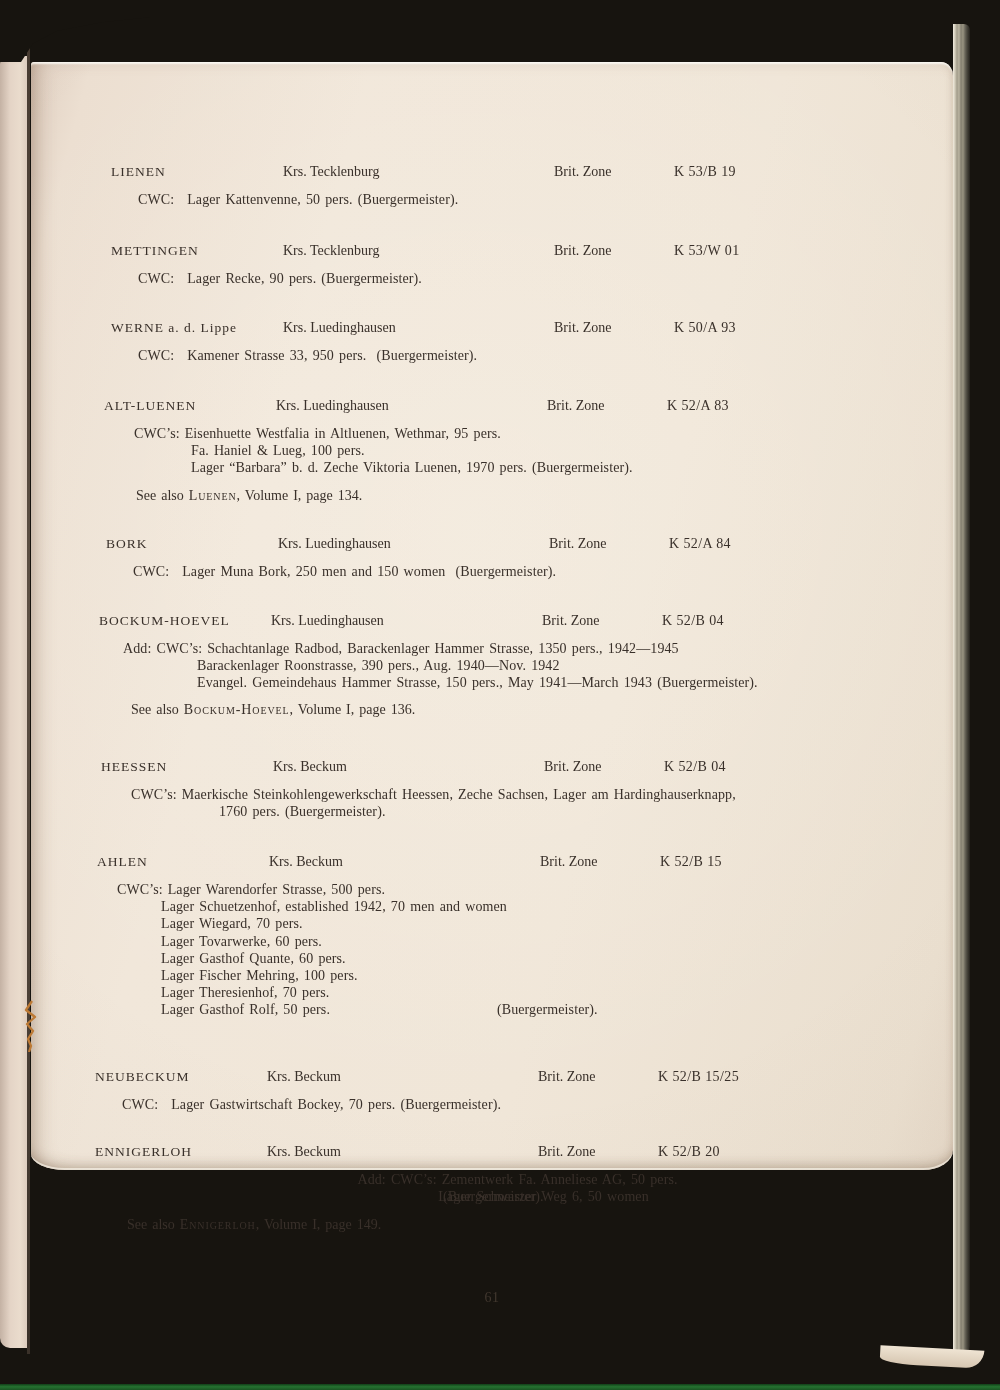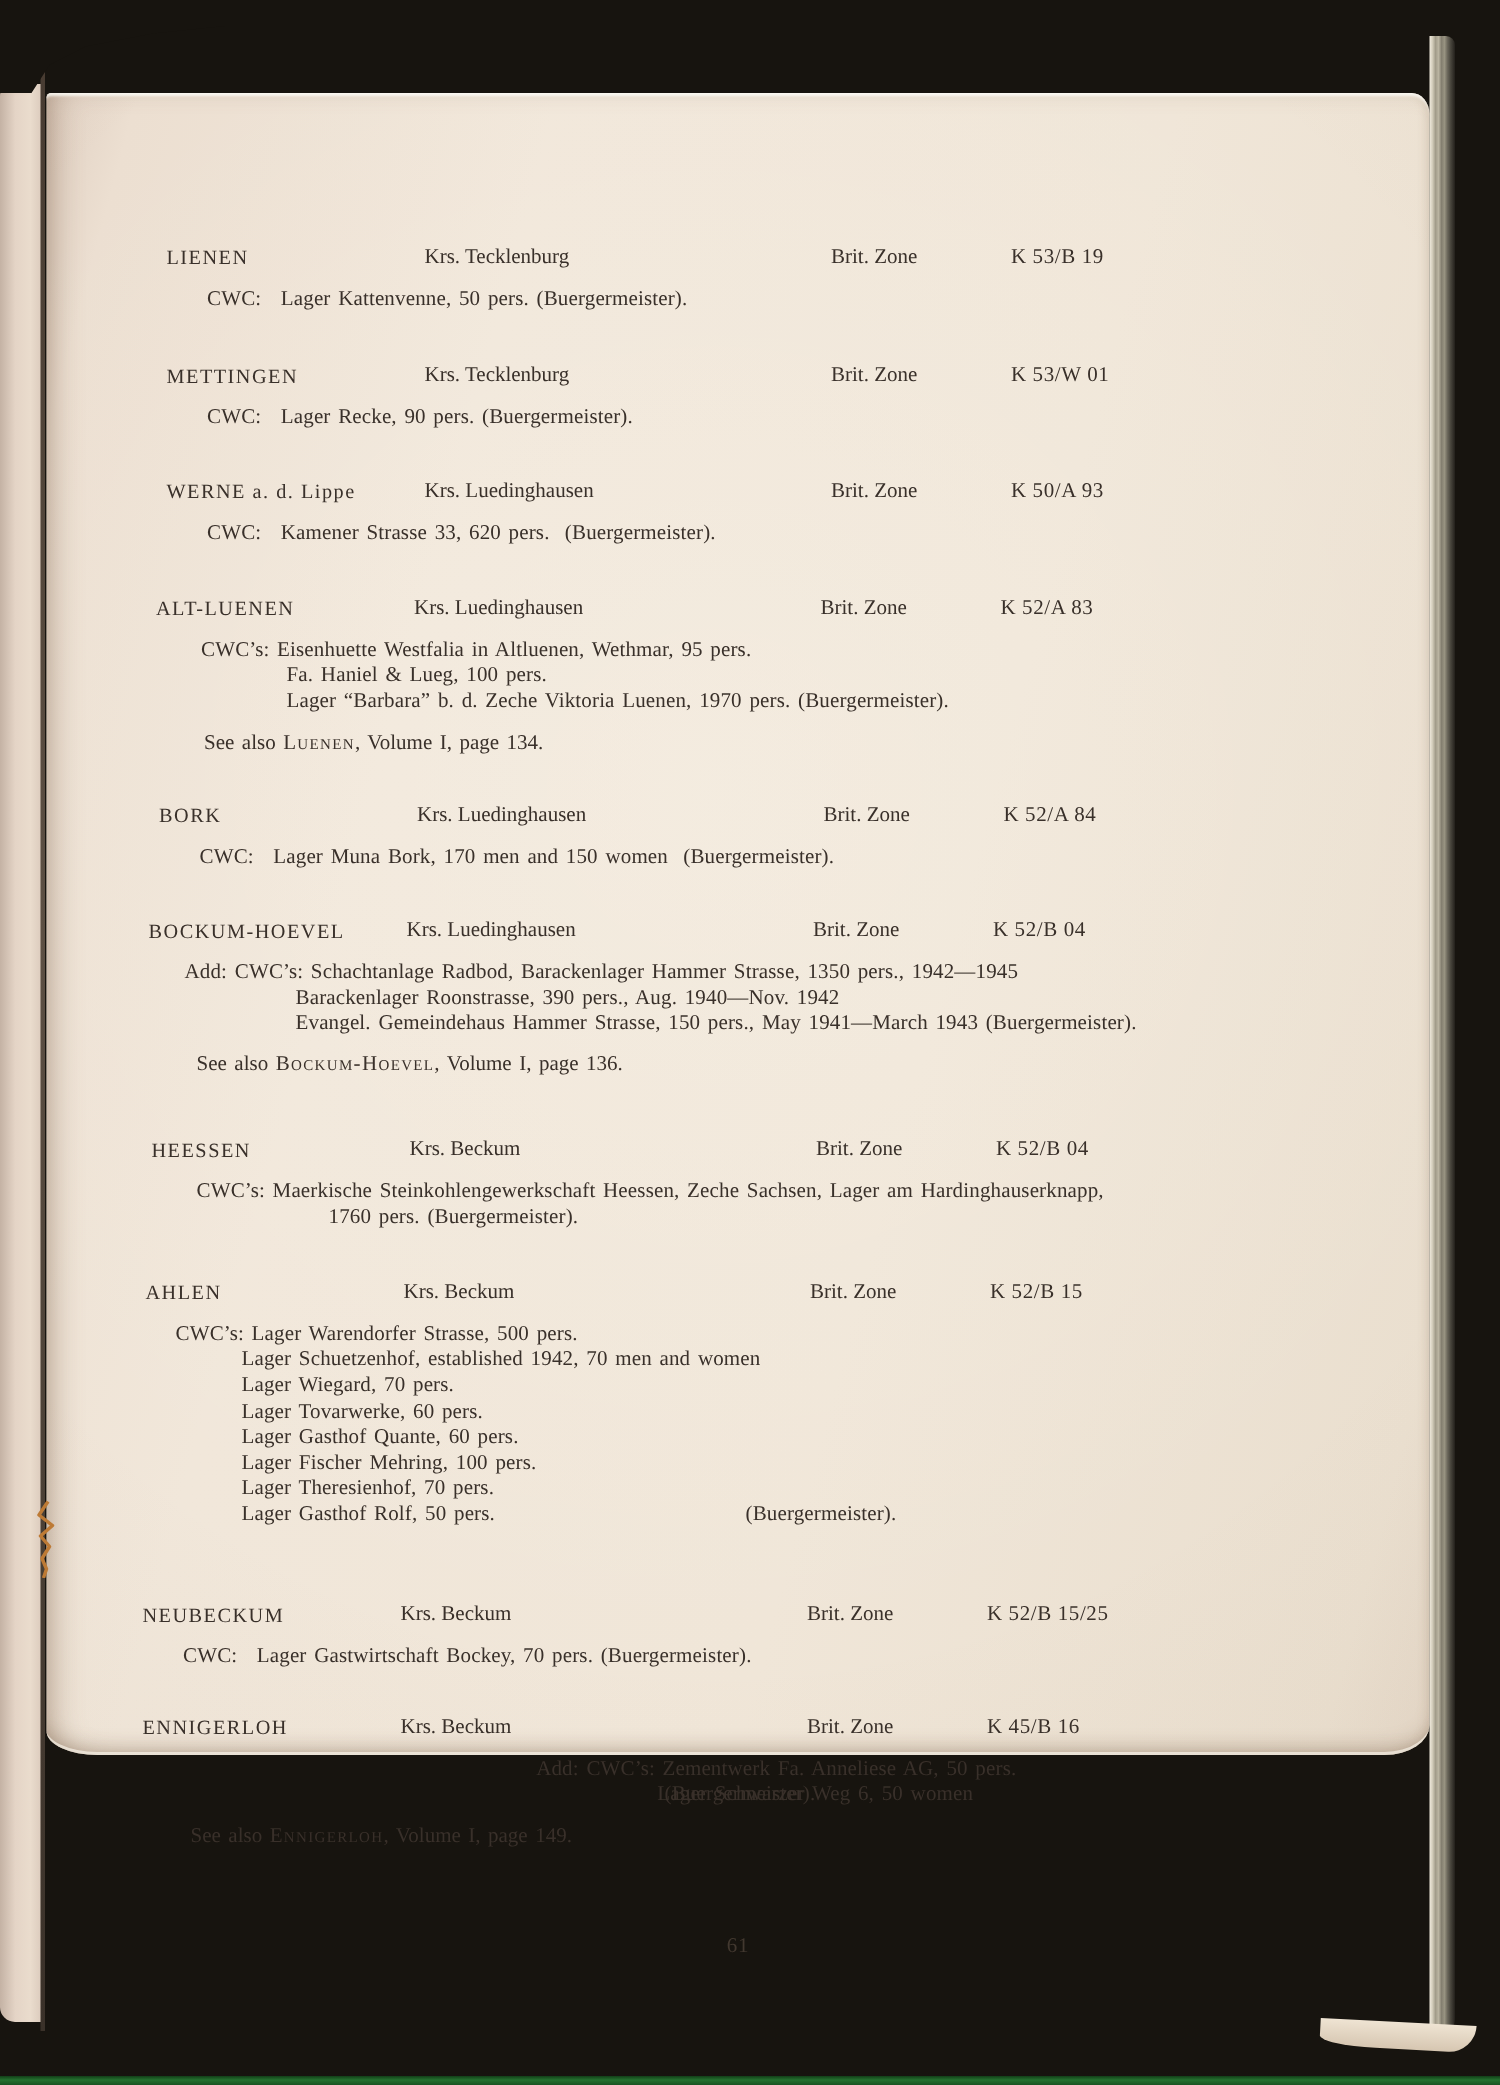--- a/index.html
+++ b/index.html
@@ -107,21 +107,21 @@
           </div>
         </section>
         <section class="entry" style="top: 257px; left: 0px;">
           <div class="head">
             <span class="e-name">WERNE a. d. Lippe</span>
             <span class="e-district">Krs. Luedinghausen</span>
             <span class="e-zone">Brit. Zone</span>
             <span class="e-code">K 50/A 93</span>
           </div>
           <div class="camps" style="margin-left: 107px;">
-            <div class="camp-line"><span class="cwc-label" style="margin-right: 13px;">CWC:</span><span class="camp-text">Kamener Strasse 33, 620 pers.  (Buergermeister).</span></div>
+            <div class="camp-line"><span class="cwc-label" style="margin-right: 13px;">CWC:</span><span class="camp-text">Kamener Strasse 33, 950 pers.  (Buergermeister).</span></div>
           </div>
         </section>
         <section class="entry" style="top: 335px; left: -7px;">
           <div class="head">
             <span class="e-name">ALT-LUENEN</span>
             <span class="e-district">Krs. Luedinghausen</span>
             <span class="e-zone">Brit. Zone</span>
             <span class="e-code">K 52/A 83</span>
           </div>
           <div class="camps" style="margin-left: 110px;">
@@ -132,21 +132,21 @@
           <div class="see-also" style="margin-left: 112px; margin-top: 10px;"><span>See also </span><span class="sc">Luenen</span><span>, Volume I, page 134.</span></div>
         </section>
         <section class="entry" style="top: 473px; left: -5px;">
           <div class="head">
             <span class="e-name">BORK</span>
             <span class="e-district">Krs. Luedinghausen</span>
             <span class="e-zone">Brit. Zone</span>
             <span class="e-code">K 52/A 84</span>
           </div>
           <div class="camps" style="margin-left: 107px;">
-            <div class="camp-line"><span class="cwc-label" style="margin-right: 13px;">CWC:</span><span class="camp-text">Lager Muna Bork, 170 men and 150 women  (Buergermeister).</span></div>
+            <div class="camp-line"><span class="cwc-label" style="margin-right: 13px;">CWC:</span><span class="camp-text">Lager Muna Bork, 250 men and 150 women  (Buergermeister).</span></div>
           </div>
         </section>
         <section class="entry" style="top: 550px; left: -12px;">
           <div class="head">
             <span class="e-name">BOCKUM-HOEVEL</span>
             <span class="e-district">Krs. Luedinghausen</span>
             <span class="e-zone">Brit. Zone</span>
             <span class="e-code">K 52/B 04</span>
           </div>
           <div class="camps" style="margin-left: 104px;">
@@ -195,21 +195,21 @@
           </div>
           <div class="camps" style="margin-left: 107px;">
             <div class="camp-line"><span class="cwc-label" style="margin-right: 13px;">CWC:</span><span class="camp-text">Lager Gastwirtschaft Bockey, 70 pers. (Buergermeister).</span></div>
           </div>
         </section>
         <section class="entry" style="top: 1081px; left: -16px;">
           <div class="head">
             <span class="e-name">ENNIGERLOH</span>
             <span class="e-district">Krs. Beckum</span>
             <span class="e-zone">Brit. Zone</span>
-            <span class="e-code">K 45/B 16</span>
+            <span class="e-code">K 52/B 20</span>
           </div>
           <div class="camps" style="margin-left: 105px; text-align: center;">
             <div class="camp-line"><span class="cwc-label" style="margin-right: 5px;">Add: CWC’s:</span><span class="camp-text">Zementwerk Fa. Anneliese AG, 50 pers.</span></div>
             <div class="camp-line" style="padding-left: 52px;"><span class="camp-text">Lager Schwarzer Weg 6, 50 women</span><span class="suffix" style="left: 323px;">(Buergermeister).</span></div>
           </div>
           <div class="see-also" style="margin-left: 112px; margin-top: 11px;"><span>See also </span><span class="sc">Ennigerloh</span><span>, Volume I, page 149.</span></div>
         </section>
       </div>
     <div class="pagenum">61</div>
   </div>

